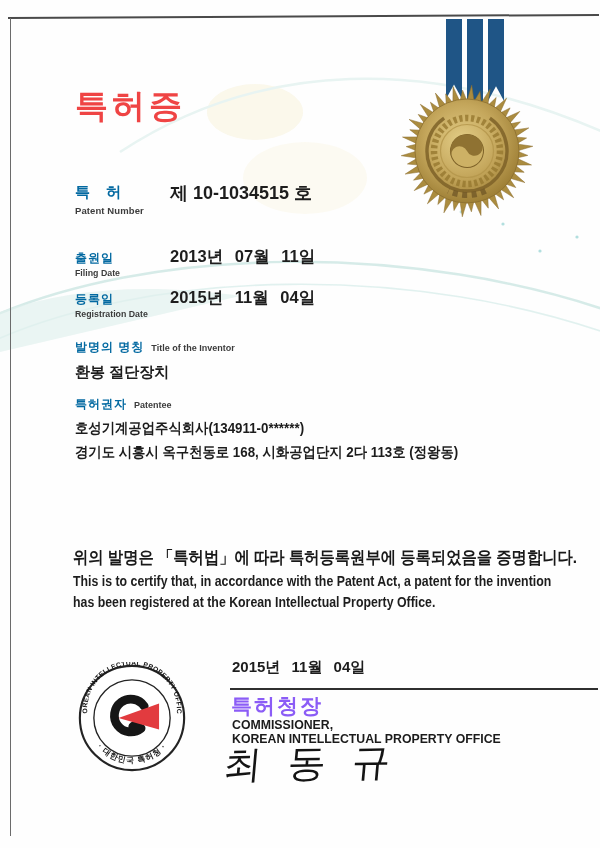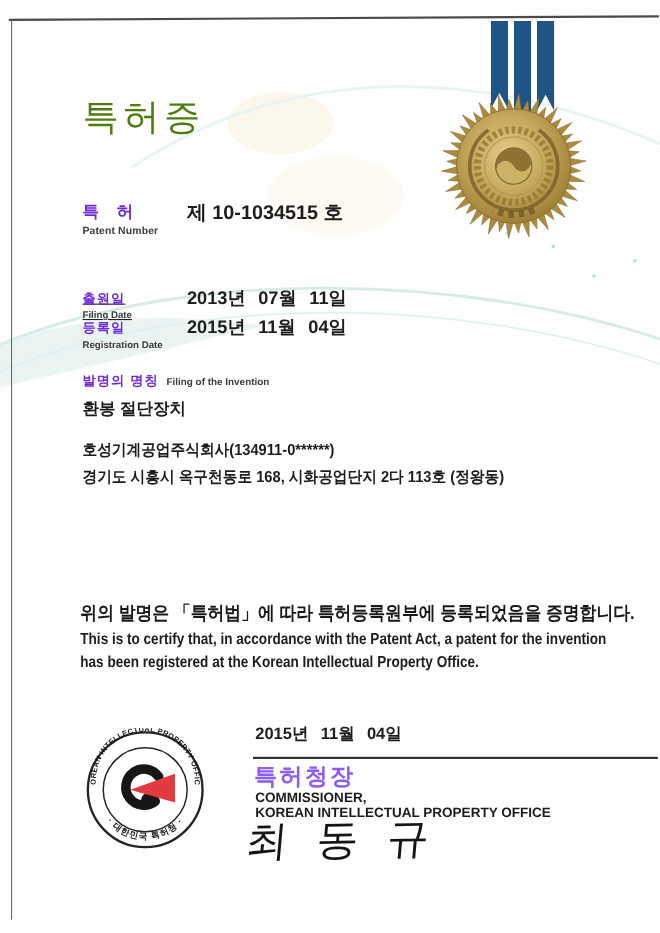--- a/index.html
+++ b/index.html
@@ -15,40 +15,40 @@
 
   
   .ribbon{position:absolute;left:446px;top:19px;width:62px;height:100px;display:flex;gap:5px;z-index:1;}
   .band{width:16px;background:#1f5586;}
   .band.b1{height:80px;clip-path:polygon(0 0,100% 0,100% 100%,50% 82%,0 100%);}
   .band.b2{height:96px;clip-path:polygon(0 0,100% 0,100% 100%,50% 86%,0 100%);}
   .band.b3{height:82px;clip-path:polygon(0 0,100% 0,100% 100%,50% 82%,0 100%);}
   .medal{position:absolute;left:400px;top:84px;z-index:2;}
 
   
-  .title-ko{position:absolute;left:75px;top:84px;font-size:33px;font-weight:400;letter-spacing:4px;color:#4d7c0f;margin:0;z-index:2;}
+  .title-ko{position:absolute;left:75px;top:84px;font-size:33px;font-weight:700;letter-spacing:4px;color:#ef4444;margin:0;z-index:2;}
   .title-en{position:absolute;left:76px;top:126px;font-size:12.5px;font-weight:700;letter-spacing:0.2px;color:#1c1c1c;z-index:2;}
 
-  .klabel{font-weight:700;color:#6d28d9;}
+  .klabel{font-weight:700;color:#0369a1;}
   .elabel{font-weight:700;color:#3c3c3c;}
   .val{font-weight:700;color:#1d1d1d;white-space:nowrap;}
   .row{position:absolute;left:75px;z-index:2;}
   .row .vcol{position:absolute;left:95px;top:-2px;}
   .date-sp{word-spacing:7px;}
 
   .r-patent{top:183px;}
   .r-patent .klabel{font-size:15px;letter-spacing:6px;}
   .r-patent .elabel{display:block;font-size:9.5px;margin-top:3px;letter-spacing:0.1px;}
   .r-patent .vcol .val{font-size:18px;}
 
   .r-small .klabel{font-size:12px;letter-spacing:1px;}
   .r-small .elabel{display:block;font-size:8.8px;margin-top:1px;}
   .r-small .vcol .val{font-size:16.5px;}
   .r-app{top:234px;}
-  .r-filing{top:262px;text-decoration:underline;}
+  .r-filing{top:248px;}
   .r-reg{top:289px;}
 
   .sec{position:absolute;left:75px;z-index:2;}
   .sec .head{white-space:nowrap;}
   .sec .head .klabel{font-size:12px;letter-spacing:1px;margin-top:40px;}
   .sec .head .elabel{font-size:9px;margin-left:7px;}
   .ko-line{font-weight:700;font-size:14.5px;color:#1c1c1c;white-space:nowrap;transform:scaleX(.92);transform-origin:left;}
   .s-invention{top:337px;}
   .s-invention .inv-title{margin-top:7px;font-size:15px;transform:none;}
   .s-patentee{top:394px;}
@@ -131,26 +131,29 @@
   </div>
 
   <div class="row r-small r-reg">
     <span class="klabel">등록일</span>
     <span class="elabel">Registration Date</span>
     <div class="vcol"><span class="val date-sp">2015년 11월 04일</span></div>
   </div>
 
   <div class="sec s-invention">
     <div class="head">
-      <span class="klabel">발명의 명칭</span><span class="elabel">Filing of the Invention</span>
+      <span class="klabel">발명의 명칭</span><span class="elabel">Title of the Inventor</span>
     </div>
     <div class="ko-line inv-title">환봉 절단장치</div>
   </div>
 
   <div class="sec s-patentee">
+    <div class="head">
+      <span class="klabel">특허권자</span><span class="elabel">Patentee</span>
+    </div>
     <div class="ko-line l1">호성기계공업주식회사(134911-0******)</div>
     <div class="ko-line l2">경기도 시흥시 옥구천동로 168, 시화공업단지 2다 113호 (정왕동)</div>
   </div>
 
 
   <div class="stmt stmt-ko">위의 발명은 「특허법」에 따라 특허등록원부에 등록되었음을 증명합니다.</div>
   <div class="stmt stmt-en">
     <div>This is to certify that, in accordance with the Patent Act, a patent for the invention</div>
     <div>has been registered at the Korean Intellectual Property Office.</div>
   </div>

